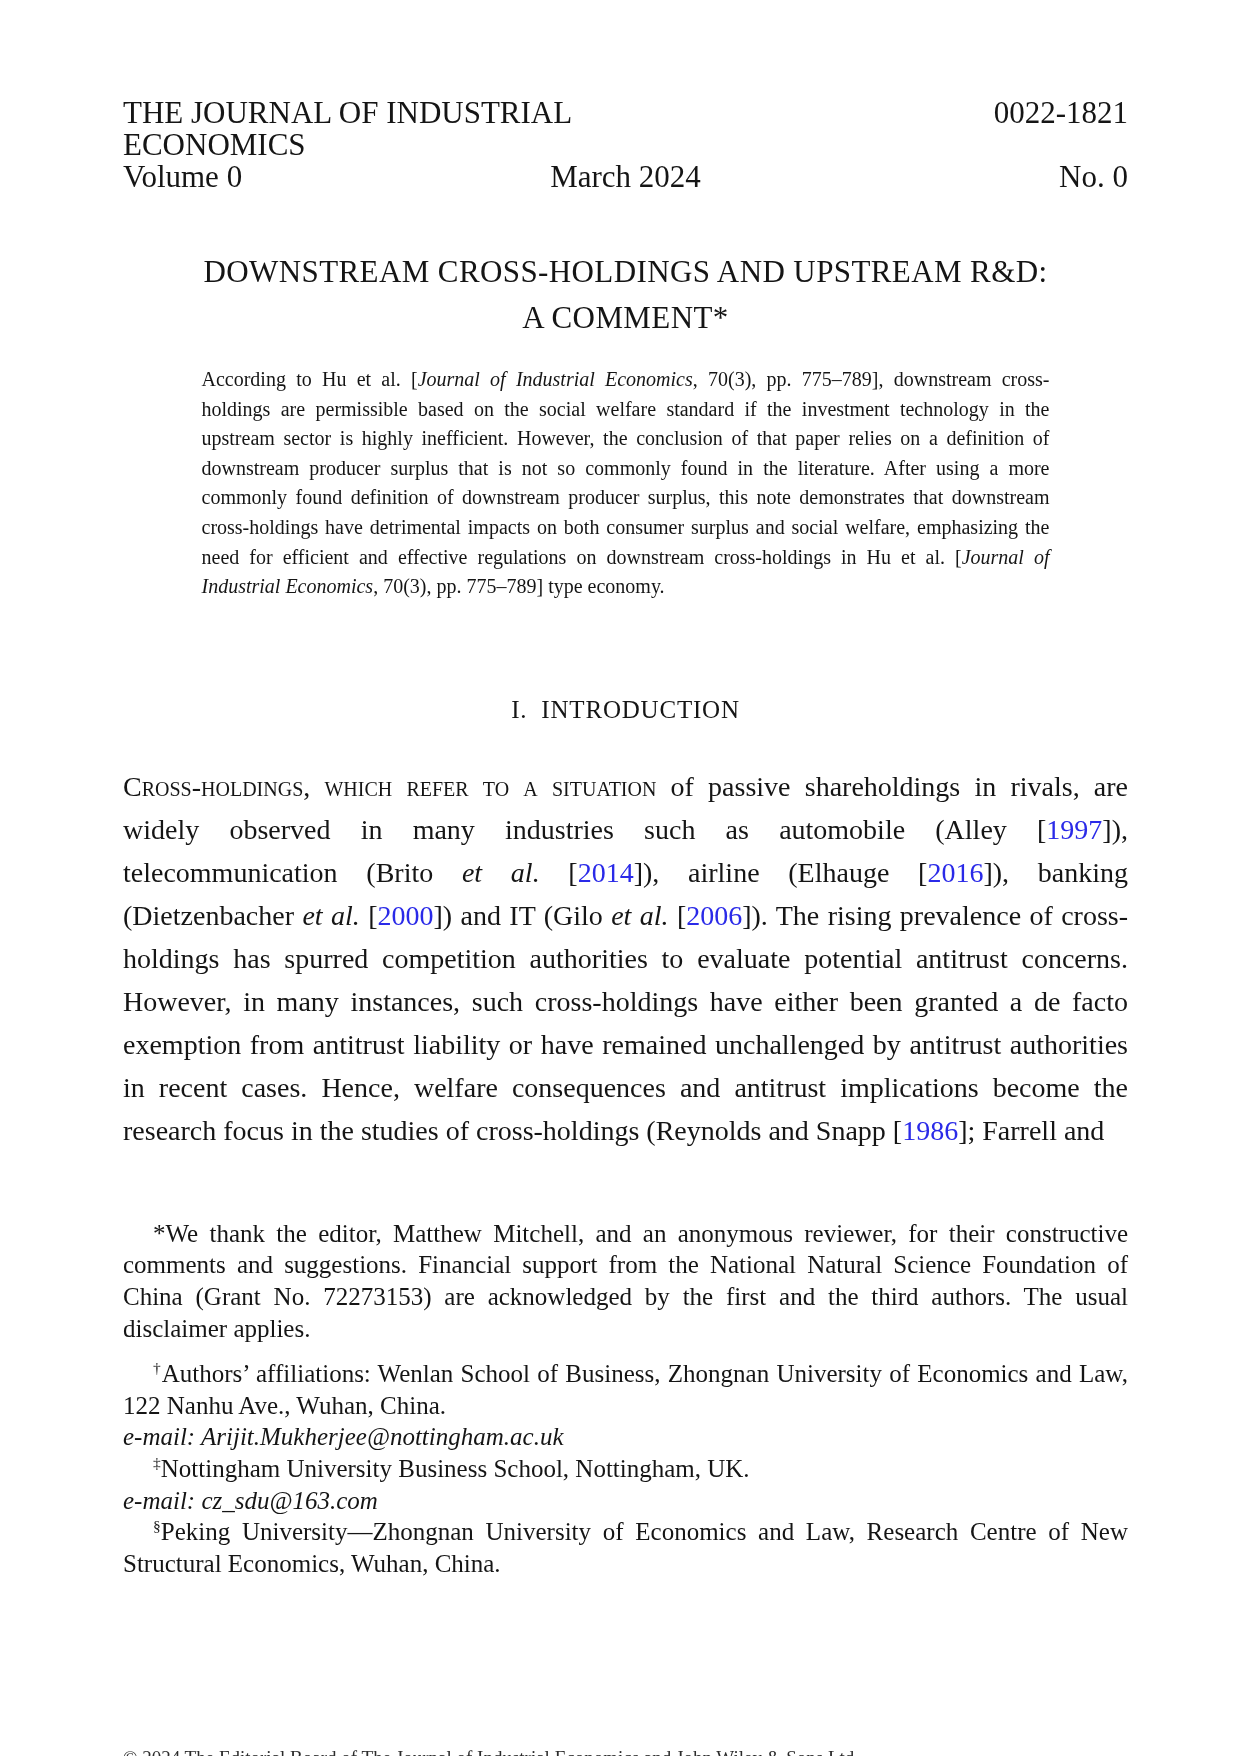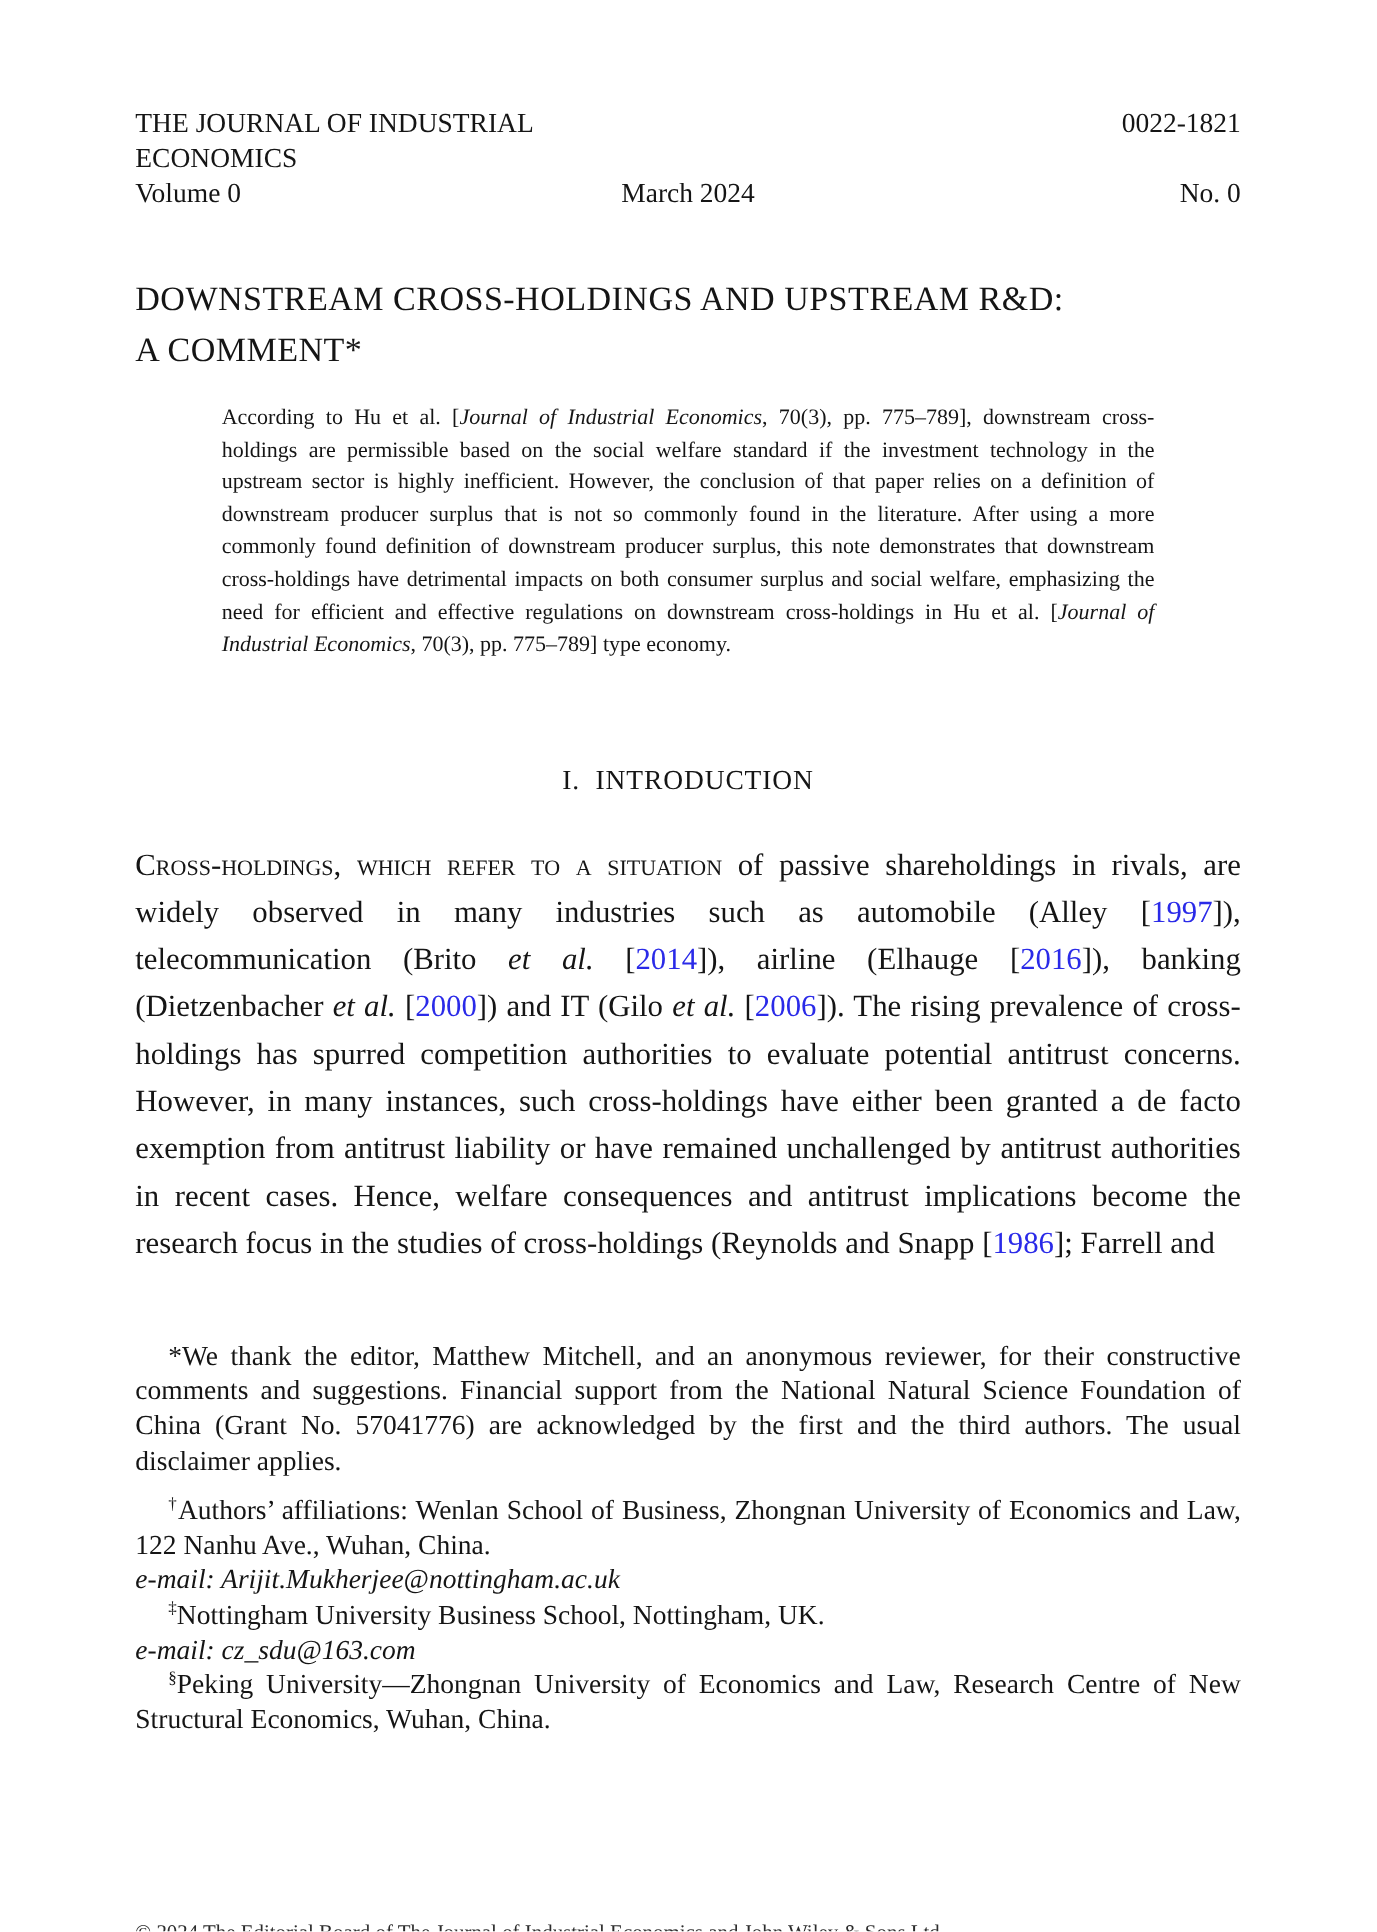--- a/index.html
+++ b/index.html
@@ -7,29 +7,29 @@
     position:relative;
     width:1252px;height:1756px;
     background:#ffffff;
     overflow:hidden;
     font-family:"Liberation Serif","DejaVu Serif",serif;
     color:#151515;
   }
   .content{position:absolute;left:123px;top:0;width:1005px;}
 
   
-  .masthead{margin-top:97px;font-size:25px;line-height:32px;}
+  .masthead{margin-top:97px;font-size:31px;line-height:32px;}
   .mast-row{display:flex;align-items:baseline;}
   .mast-row .l{flex:1;text-align:left;}
   .mast-row .c{flex:1;text-align:center;}
   .mast-row .r{flex:1;text-align:right;}
 
   
   .paper-title{
-    margin-top:56px;
+    margin-top:56px;text-align:center;
     font-size:31px;line-height:46px;font-weight:400;
     letter-spacing:0.4px;
   }
 
   
   .authors{margin-top:24px;text-align:center;font-size:26px;line-height:45px;}
   .author-name{font-variant:small-caps;letter-spacing:0.6px;}
   .authors sup{font-size:62%;}
 
   
@@ -96,21 +96,21 @@
 
     <div class="abstract"><span>According to Hu et al. [</span><span class="it">Journal of Industrial Economics</span><span>, 70(3), pp. 775–789], downstream cross-holdings are permissible based on the social welfare standard if the investment technology in the upstream sector is highly inefficient. However, the conclusion of that paper relies on a definition of downstream producer surplus that is not so commonly found in the literature. After using a more commonly found definition of downstream producer surplus, this note demonstrates that downstream cross-holdings have detrimental impacts on both consumer surplus and social welfare, emphasizing the need for efficient and effective regulations on downstream cross-holdings in Hu et al. [</span><span class="it">Journal of Industrial Economics</span><span>, 70(3), pp. 775–789] type economy.</span></div>
 
     <h2 class="section-heading">
       <span class="num">I.</span><span>INTRODUCTION</span>
     </h2>
 
     <div class="body-par"><span>C</span><span class="sc">ross-holdings, which refer to a situation</span><span> of passive shareholdings in rivals, are widely observed in many industries such as automobile (Alley [</span><span class="ref">1997</span><span>]), telecommunication (Brito </span><span class="it">et al.</span><span> [</span><span class="ref">2014</span><span>]), airline (Elhauge [</span><span class="ref">2016</span><span>]), banking (Dietzenbacher </span><span class="it">et al.</span><span> [</span><span class="ref">2000</span><span>]) and IT (Gilo </span><span class="it">et al.</span><span> [</span><span class="ref">2006</span><span>]). The rising prevalence of cross-holdings has spurred competition authorities to evaluate potential antitrust concerns. However, in many instances, such cross-holdings have either been granted a de facto exemption from antitrust liability or have remained unchallenged by antitrust authorities in recent cases. Hence, welfare consequences and antitrust implications become the research focus in the studies of cross-holdings (Reynolds and Snapp [</span><span class="ref">1986</span><span>]; Farrell and</span></div>
 
     <div class="footnotes">
-      <p class="fn indent"><span>*We thank the editor, Matthew Mitchell, and an anonymous reviewer, for their constructive comments and suggestions. Financial support from the National Natural Science Foundation of China (Grant No. 57041776) are acknowledged by the first and the third authors. The usual disclaimer applies.</span></p>
+      <p class="fn indent"><span>*We thank the editor, Matthew Mitchell, and an anonymous reviewer, for their constructive comments and suggestions. Financial support from the National Natural Science Foundation of China (Grant No. 72273153) are acknowledged by the first and the third authors. The usual disclaimer applies.</span></p>
       <p class="fn indent gap-top"><sup>†</sup><span>Authors’ affiliations: Wenlan School of Business, Zhongnan University of Economics and Law, 122 Nanhu Ave., Wuhan, China.</span></p>
       <p class="fn"><span class="it">e-mail: Arijit.Mukherjee@nottingham.ac.uk</span></p>
       <p class="fn indent"><sup>‡</sup><span>Nottingham University Business School, Nottingham, UK.</span></p>
       <p class="fn"><span class="it">e-mail: cz_sdu@163.com</span></p>
       <p class="fn indent"><sup>§</sup><span>Peking University—Zhongnan University of Economics and Law, Research Centre of New Structural Economics, Wuhan, China.</span></p>
     </div>
 
   </div>
 
   <div class="copyright">© 2024 The Editorial Board of The Journal of Industrial Economics and John Wiley &amp; Sons Ltd</div>

